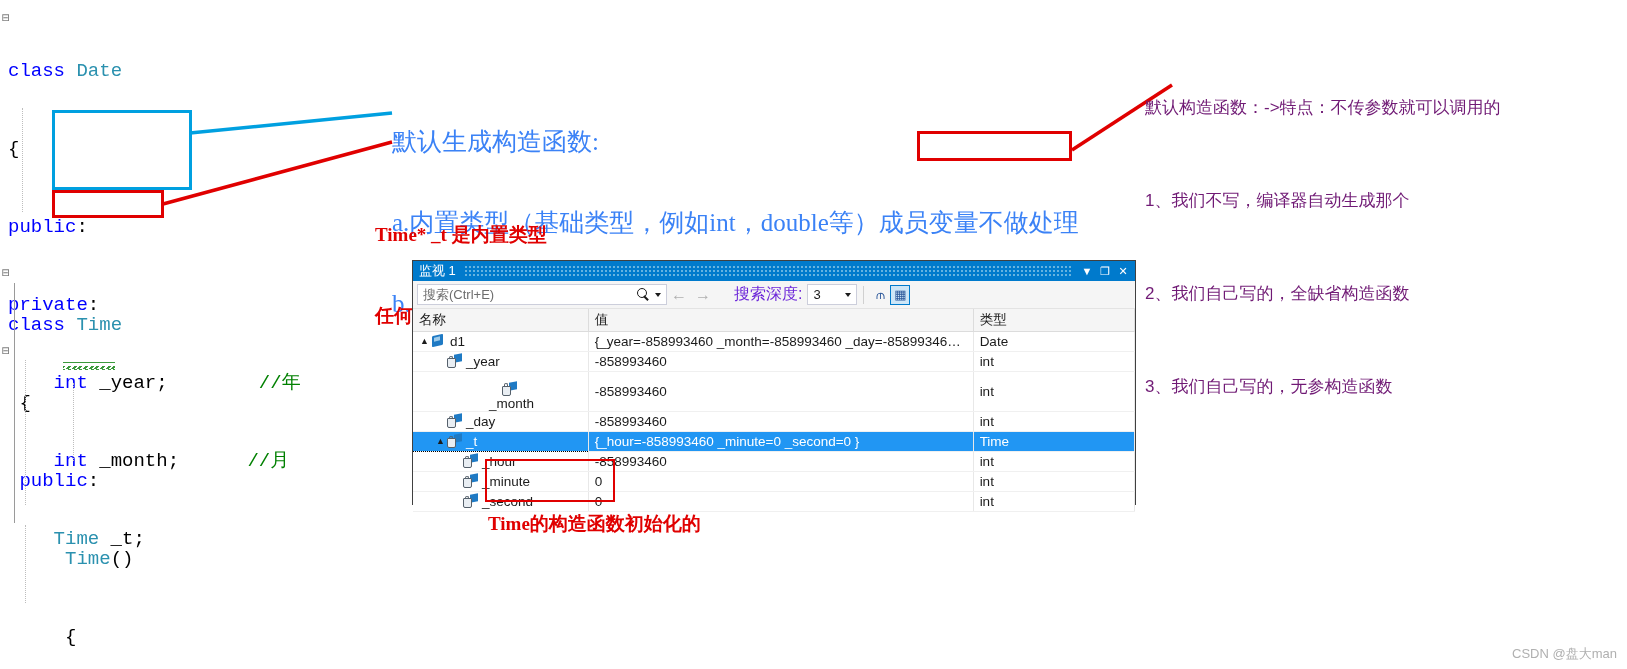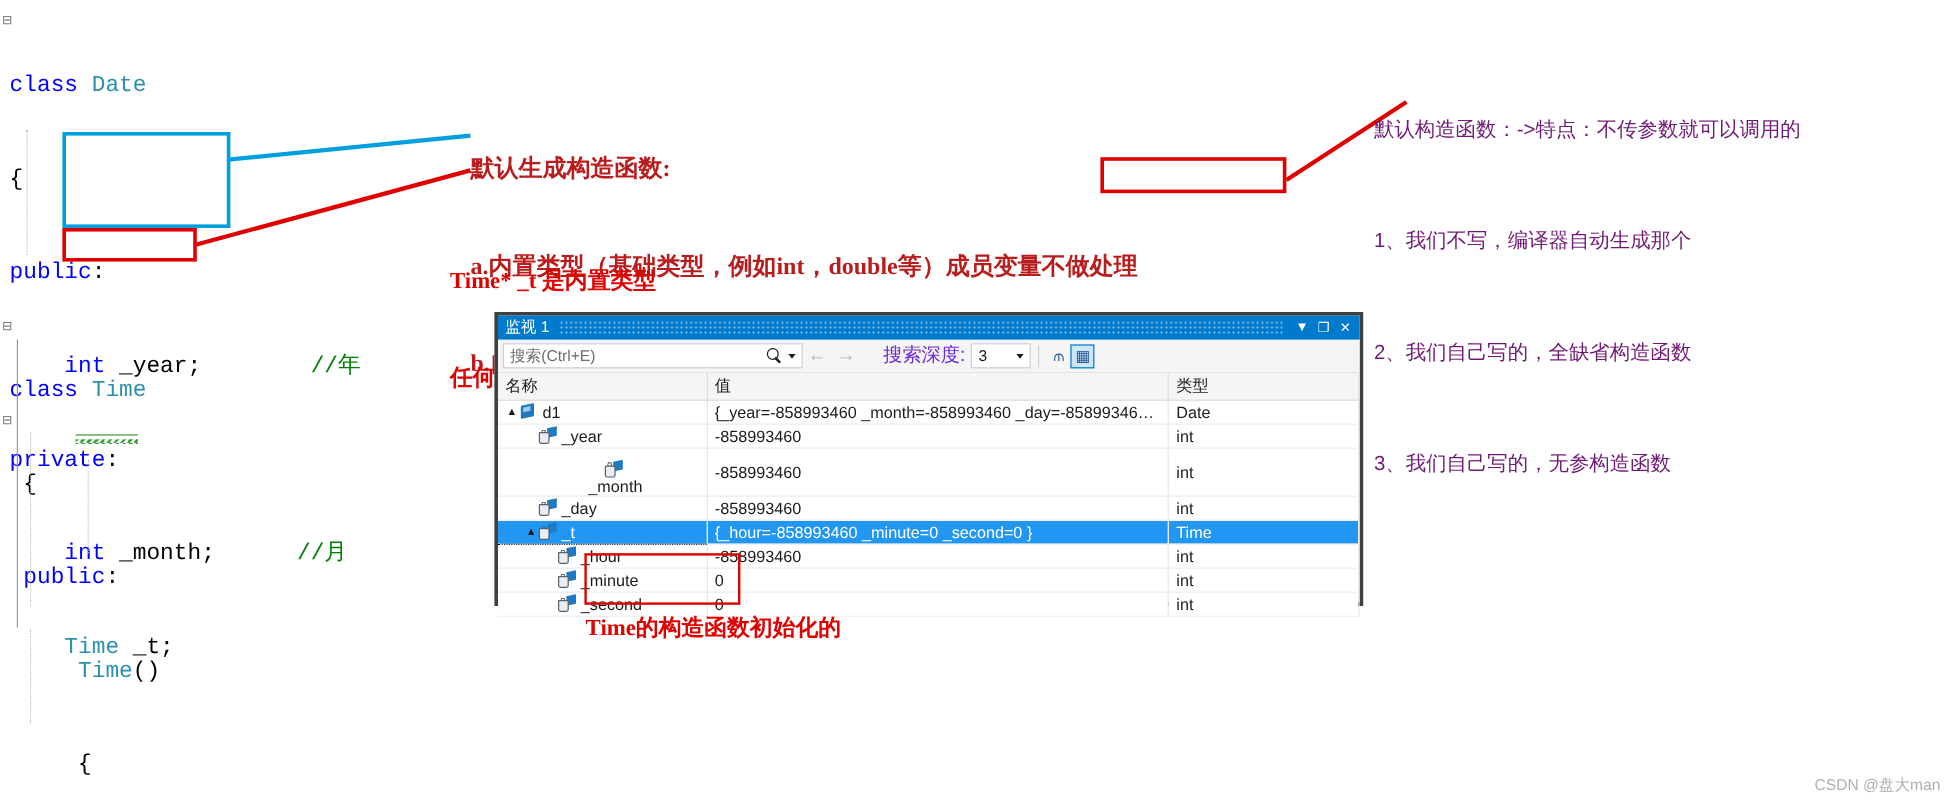--- a/index.html
+++ b/index.html
@@ -64,24 +64,24 @@
   }
   .box-blue  { border: 3px solid #00a0e0; }
   .box-red   { border: 3px solid #e00000; }
 
   
   .anno {
     position: absolute;
     white-space: pre;
   }
   .anno-blue {
-    color: #b91c1c;
+    color: #3b82f6;
     font-family: "Liberation Serif", serif;
-    font-weight: bold;
-    font-size: 20px;
+    font-weight: normal;
+    font-size: 25px;
     line-height: 27px;
   }
   .anno-red {
     color: #e00000;
     font-family: "Liberation Serif", serif;
     font-weight: bold;
     font-size: 19px;
     line-height: 27px;
   }
   .anno-black {
@@ -90,21 +90,21 @@
     font-size: 17px;
     line-height: 31px;
   }
 
   
   #watch-window {
     position: absolute;
     left: 412px; top: 260px;
     width: 724px; height: 245px;
     background: #f5f5f5;
-    border: 3px solid #404040;
+    border: 1px solid #404040;
     font-family: "Liberation Sans", sans-serif;
   }
   #watch-titlebar {
     height: 20px;
     background: #007acc;
     display: flex;
     align-items: center;
     color: #ffffff;
     font-size: 13px;
     padding-left: 6px;
@@ -303,22 +303,22 @@
 
   <line x1="163" y1="204" x2="392" y2="142" stroke="#e00000" stroke-width="3.5"></line>
 
   <line x1="1072" y1="150" x2="1172" y2="85" stroke="#e00000" stroke-width="3.5"></line>
 </svg>
 
 <div id="date-class" class="code-pane">
   <div><span class="kw">class </span><span class="typ">Date</span></div>
   <div><span class="plain">{</span></div>
   <div><span class="kw">public</span><span class="plain">:</span></div>
+  <div><span class="kw">private</span><span class="plain">:</span></div>
   <div><span class="plain">    </span><span class="kw">int</span><span class="plain"> _year;</span><span class="cmt">        //年</span></div>
-  <div><span class="kw">private</span><span class="plain">:</span></div>
   <div><span class="plain">    </span><span class="kw">int</span><span class="plain"> _month;</span><span class="cmt">      //月</span></div>
   <div><span class="plain">    </span><span class="typ">Time</span><span class="plain"> _t;</span></div>
   
 </div>
 <div class="fold-bar" style="left:2px; top:10px;">⊟</div>
 <div class="guide" style="left:22px; top:108px; height:104px;"></div>
 
 <div class="box box-blue" style="left:52px; top:110px; width:140px; height:80px;"></div>
 <div class="box box-red" style="left:52px; top:190px; width:112px; height:28px;"></div>
 

